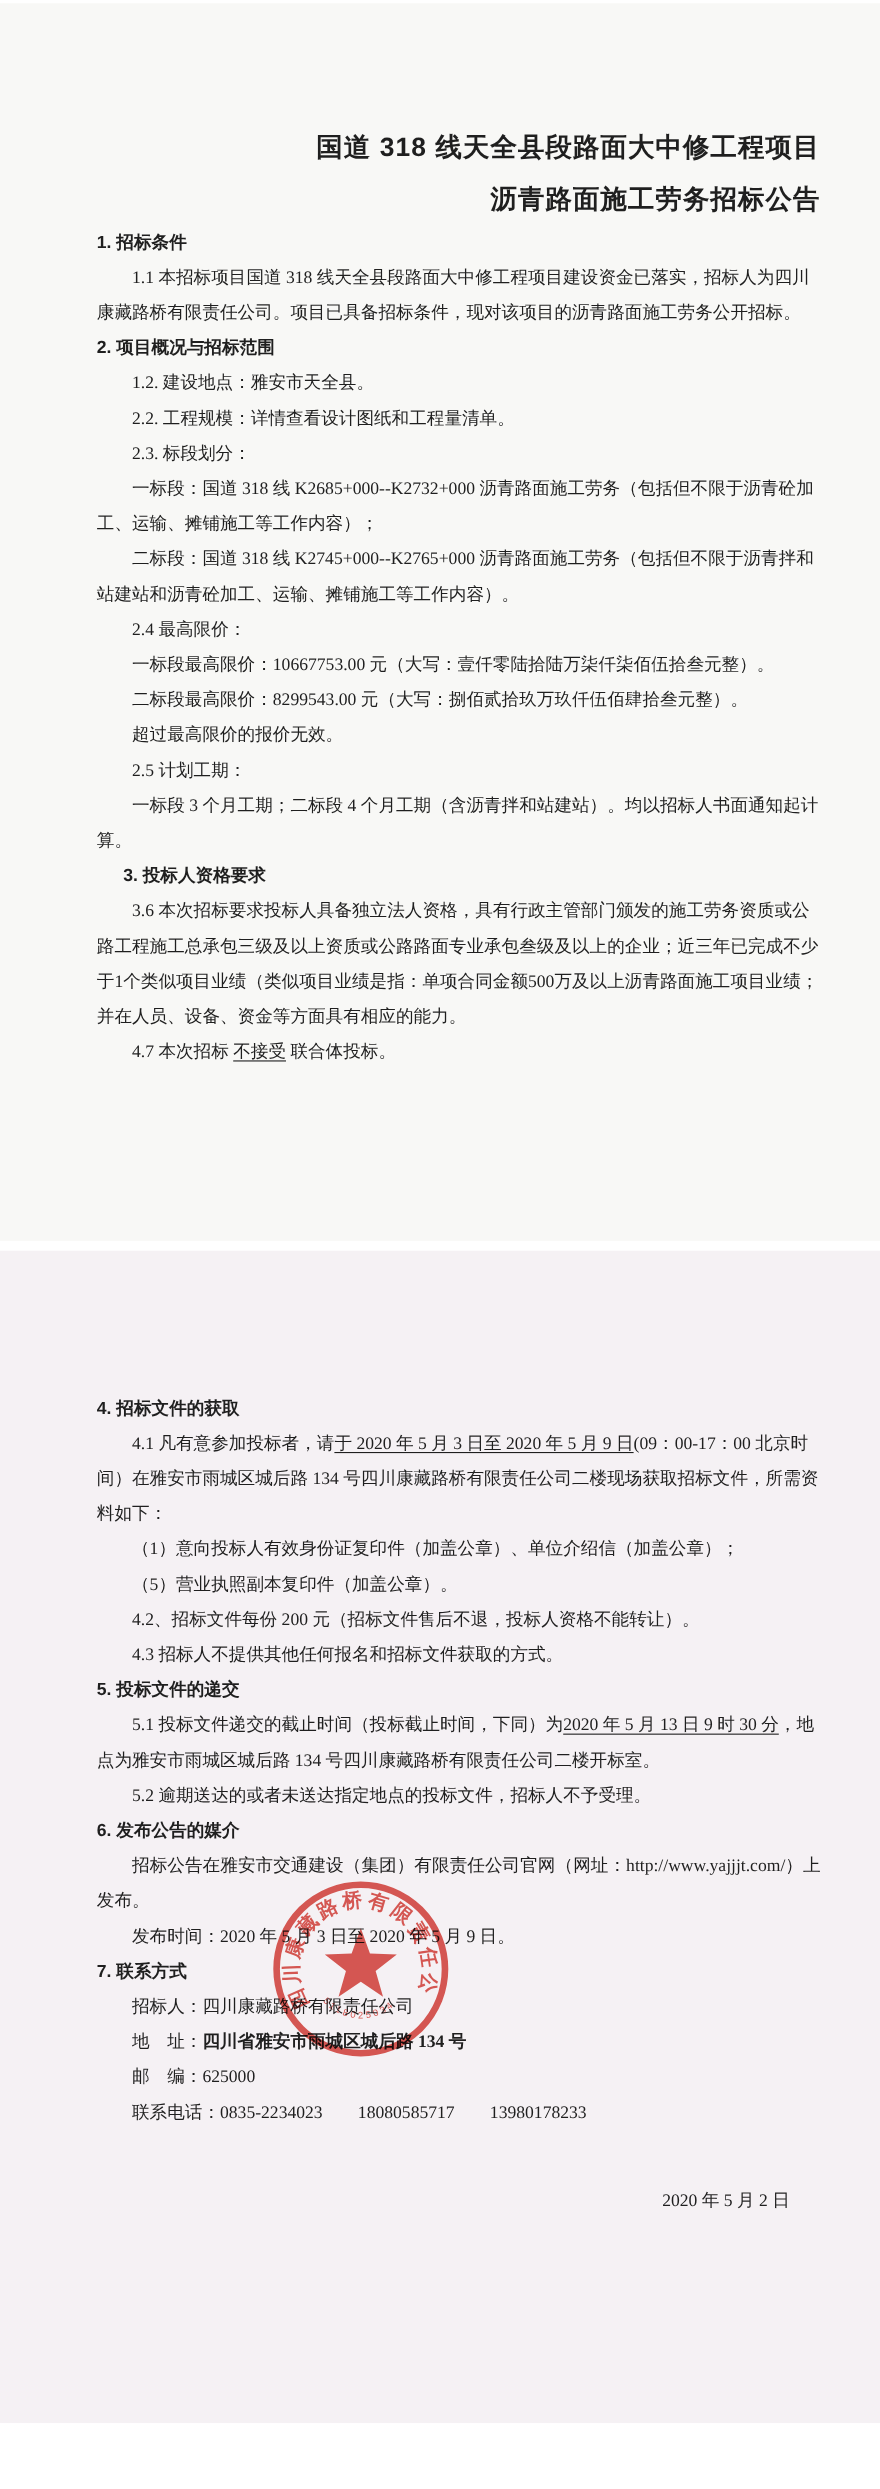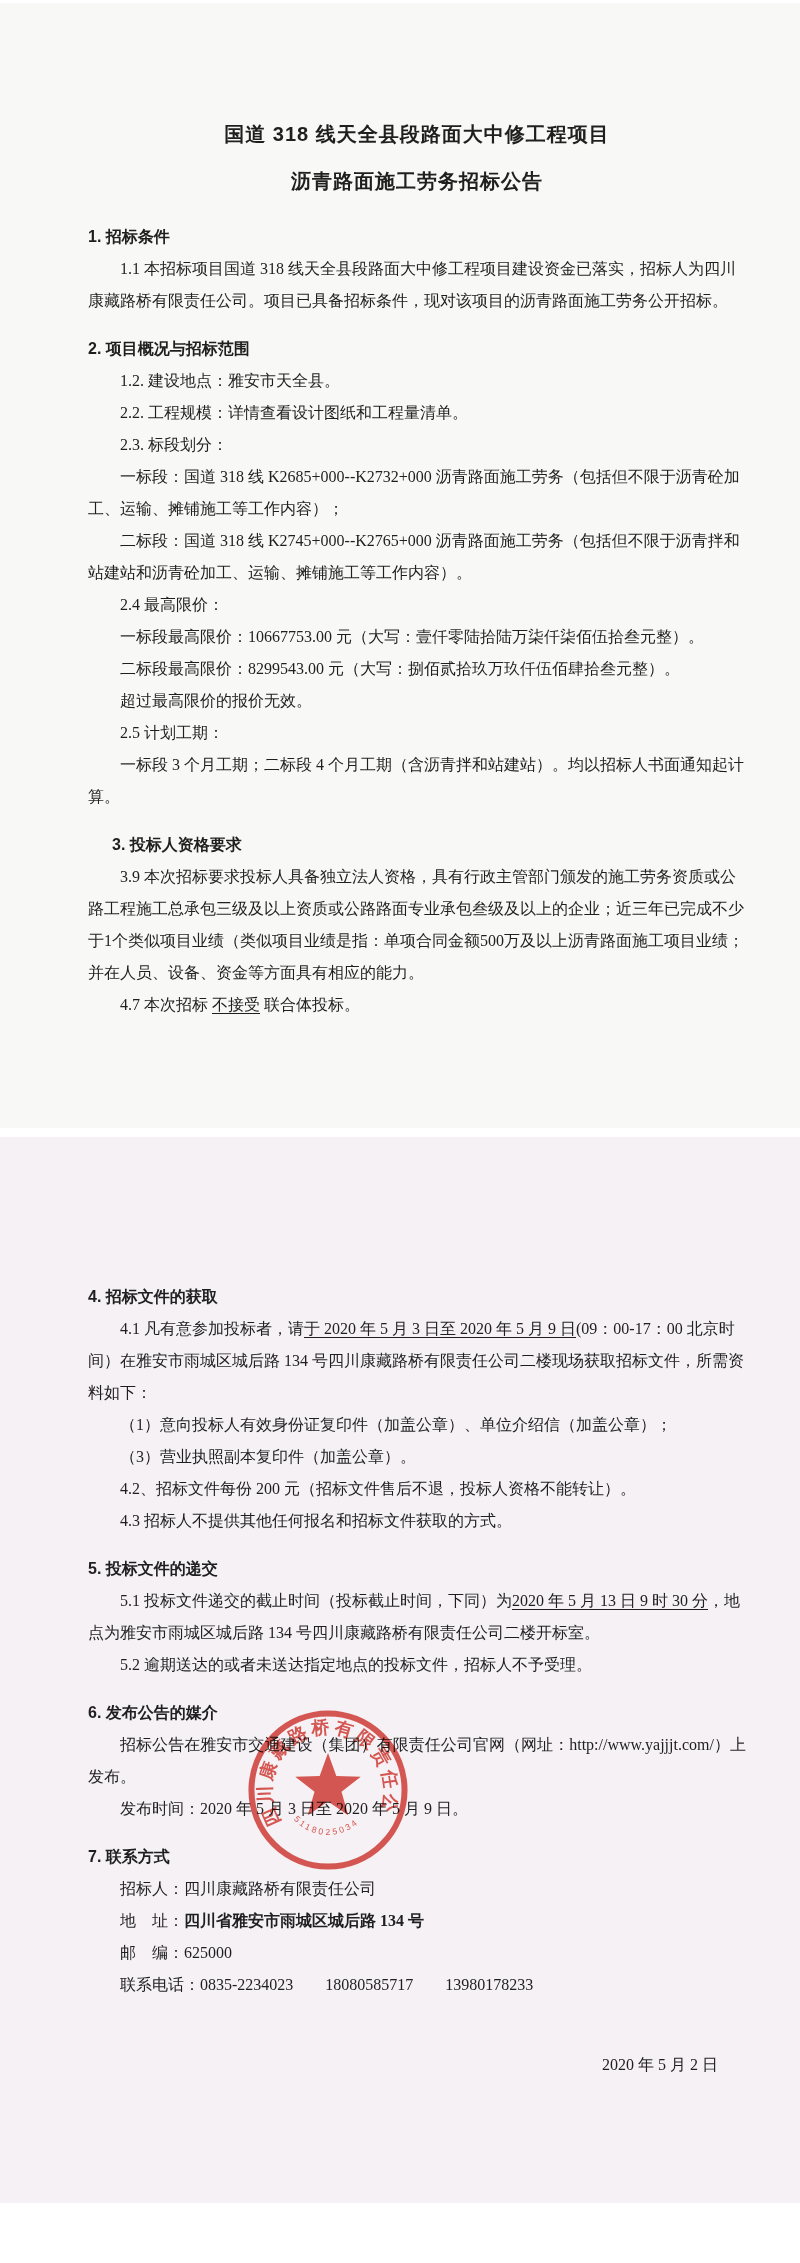--- a/index.html
+++ b/index.html
@@ -8,32 +8,31 @@
     background:#ffffff;
     color:#1f1f1f;
     font-family:"Liberation Serif","DejaVu Serif",serif;
   }
   .scan{width:800px;}
   .page{position:relative;width:800px;box-sizing:border-box;}
   .page1{height:1125px;margin-top:3px;background:#f8f8f6;padding:108px 54px 0 88px;}
   .page-gap{height:9px;background:#ffffff;}
   .page2{height:1066px;background:#f5f1f4;padding:128px 54px 0 88px;}
   .title{
-    text-align:center;
+    text-align:right;
     font-family:"Liberation Sans","DejaVu Sans",sans-serif;
     font-weight:bold;
-    font-size:20px;
+    font-size:24px;
     line-height:47px;
     letter-spacing:1px;
   }
   p{margin:0;font-size:16px;line-height:32px;}
   .h{
     font-family:"Liberation Sans","DejaVu Sans",sans-serif;
     font-weight:bold;
-    margin-top:16px;
   }
   .h3i{text-indent:24px;}
   .ind{text-indent:32px;}
   .u{text-decoration:underline;text-underline-offset:3px;text-align:center;}
   .js{text-align:justify;text-align-last:left;}
   .bold-val{font-weight:bold;}
   .date-line{text-align:right;padding-right:28px;margin-top:48px;}
   .seal{
     position:absolute;
     left:242px;
@@ -64,31 +63,31 @@
     <p class="ind">一标段：国道 318 线 K2685+000--K2732+000 沥青路面施工劳务（包括但不限于沥青砼加工、运输、摊铺施工等工作内容）；</p>
     <p class="ind">二标段：国道 318 线 K2745+000--K2765+000 沥青路面施工劳务（包括但不限于沥青拌和站建站和沥青砼加工、运输、摊铺施工等工作内容）。</p>
     <p class="ind">2.4 最高限价：</p>
     <p class="ind">一标段最高限价：10667753.00 元（大写：壹仟零陆拾陆万柒仟柒佰伍拾叁元整）。</p>
     <p class="ind">二标段最高限价：8299543.00 元（大写：捌佰贰拾玖万玖仟伍佰肆拾叁元整）。</p>
     <p class="ind">超过最高限价的报价无效。</p>
     <p class="ind">2.5 计划工期：</p>
     <p class="ind">一标段 3 个月工期；二标段 4 个月工期（含沥青拌和站建站）。均以招标人书面通知起计算。</p>
 
     <p class="h h3i">3.  投标人资格要求</p>
-    <p class="ind">3.9 本次招标要求投标人具备独立法人资格，具有行政主管部门颁发的施工劳务资质或公路工程施工总承包三级及以上资质或公路路面专业承包叁级及以上的企业；近三年已完成不少于1个类似项目业绩（类似项目业绩是指：单项合同金额500万及以上沥青路面施工项目业绩；并在人员、设备、资金等方面具有相应的能力。</p>
+    <p class="ind">3.6 本次招标要求投标人具备独立法人资格，具有行政主管部门颁发的施工劳务资质或公路工程施工总承包三级及以上资质或公路路面专业承包叁级及以上的企业；近三年已完成不少于1个类似项目业绩（类似项目业绩是指：单项合同金额500万及以上沥青路面施工项目业绩；并在人员、设备、资金等方面具有相应的能力。</p>
     <p class="ind"><span>4.7 本次招标 </span><span class="u">不接受</span><span> 联合体投标。</span></p>
   </div>
 
   <div class="page-gap"></div>
 
   <div class="page page2">
     <p class="h">4.  招标文件的获取</p>
     <p class="ind"><span>4.1 凡有意参加投标者，请</span><span class="u">于 2020 年 5 月 3 日至 2020 年 5 月 9 日</span><span>(09：00-17：00 北京时间）在雅安市雨城区城后路 134 号四川康藏路桥有限责任公司二楼现场获取招标文件，所需资料如下：</span></p>
     <p class="ind">（1）意向投标人有效身份证复印件（加盖公章）、单位介绍信（加盖公章）；</p>
-    <p class="ind">（3）营业执照副本复印件（加盖公章）。</p>
+    <p class="ind">（5）营业执照副本复印件（加盖公章）。</p>
     <p class="ind">4.2、招标文件每份 200 元（招标文件售后不退，投标人资格不能转让）。</p>
     <p class="ind">4.3 招标人不提供其他任何报名和招标文件获取的方式。</p>
 
     <p class="h">5.  投标文件的递交</p>
     <p class="ind"><span>5.1 投标文件递交的截止时间（投标截止时间，下同）为</span><span class="u">2020 年 5 月 13 日 9 时 30 分</span><span>，地点为雅安市雨城区城后路 134 号四川康藏路桥有限责任公司二楼开标室。</span></p>
     <p class="ind">5.2 逾期送达的或者未送达指定地点的投标文件，招标人不予受理。</p>
 
     <p class="h">6.  发布公告的媒介</p>
     <p class="ind js">招标公告在雅安市交通建设（集团）有限责任公司官网（网址：http://www.yajjjt.com/）上发布。</p>
     <p class="ind">发布时间：2020 年 5 月 3 日至 2020 年 5 月 9 日。</p>

